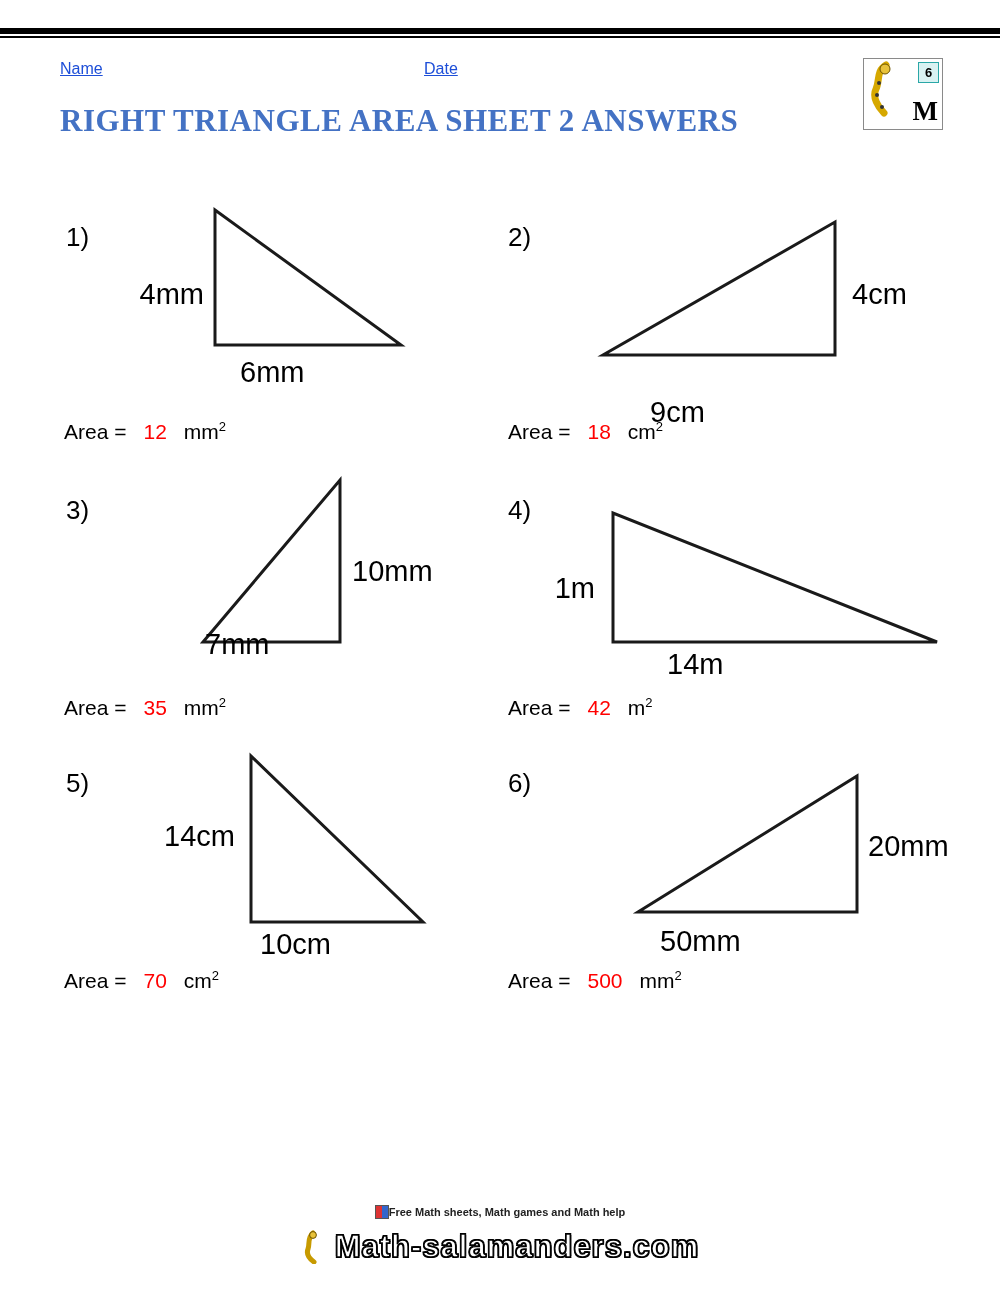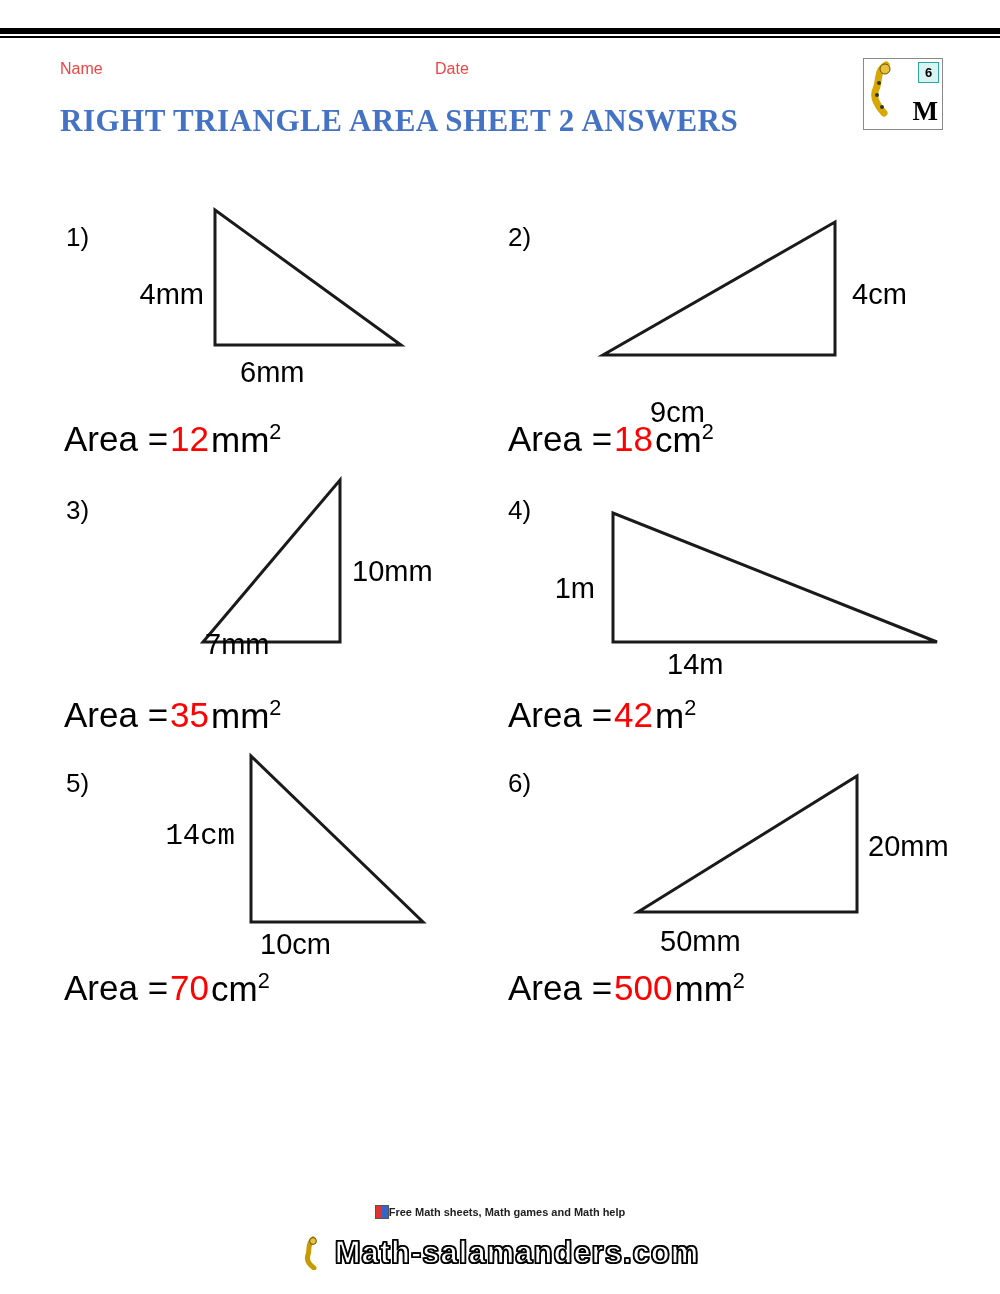--- a/index.html
+++ b/index.html
@@ -10,21 +10,21 @@
     font-family:"Liberation Sans", sans-serif;
     color:#000;
     overflow:hidden;
   }
   .abs { position:absolute; }
 
   
   .rule-thick { left:0; top:28px; width:1000px; height:6px; background:#000; }
   .rule-thin  { left:0; top:36px; width:1000px; height:2px; background:#000; }
 
-  .meta-label { font-size:16px; color:#ef4444; }
+  .meta-label { font-size:16px; color:#1d4ed8;text-decoration:underline; }
 
   .page-title {
     font-family:"Liberation Serif", serif;
     font-size:31px;
     font-weight:700;
     letter-spacing:0.5px;
     color:var(--title-blue,#4472c4);
   }
 
   
@@ -56,43 +56,43 @@
     stroke:#1a1a1a;
     stroke-width:3;
     stroke-linejoin:miter;
   }
 
   .dim-label { font-size:29px; white-space:nowrap; }
   .dim-right { text-align:right; }
   .dim-center { text-align:left; }
 
   .area-line {
-    display:flex; gap:2px; align-items:center;
-    font-size:35px; white-space:nowrap;
+    display:flex; gap:17px; align-items:center;
+    font-size:21px; white-space:nowrap;
   }
   .area-line .ans { color:var(--answer-red,#ff0000); }
   .area-line sup { font-size:0.62em; }
 
   
   .footer {
     left:0; top:1205px; width:1000px;
     display:flex; flex-direction:column; align-items:center;
   }
   .footer-tagline {
     display:flex; align-items:center; 
     font-size:11px; font-weight:700; color:#222;
   }
   .mini-logo {
     width:12px; height:12px; display:inline-block;
     background:
       linear-gradient(90deg, #d33 50%, #36c 50%);
     border:1px solid #555;
   }
   .footer-site {
-    margin-top:16px;
+    margin-top:10px;
     display:flex; align-items:center; gap:8px;
   }
   .footer-site-text {
     font-size:31px; font-weight:700;
     letter-spacing:1px;
     color:#ffffff;
     -webkit-text-stroke:1.4px #000;
     text-shadow:
       -1px -1px 0 #000, 1px -1px 0 #000,
       -1px  1px 0 #000, 1px  1px 0 #000;
@@ -100,21 +100,21 @@
 </style>
 </head>
 <body>
 
 <div id="page">
 
   <div class="abs rule-thick"></div>
   <div class="abs rule-thin"></div>
 
   <div class="abs meta-label" style="left:60px; top:60px;">Name</div>
-  <div class="abs meta-label" style="left:435px; top:60px;">Date</div>
+  <div class="abs meta-label" style="left:424px; top:60px;">Date</div>
 
   <div class="abs page-title" style="left:60px; top:103px;">RIGHT TRIANGLE AREA SHEET 2 ANSWERS</div>
 
   <div class="abs logo-box">
     <svg class="logo-salamander" width="44" height="58" viewBox="0 0 44 58">
       <path d="M20 4 C10 10, 14 20, 10 28 C6 36, 12 46, 18 52" fill="none" stroke="#d6a800" stroke-width="7" stroke-linecap="round"></path>
       <circle cx="19" cy="8" r="5" fill="#e8c23a" stroke="#6b5200" stroke-width="1"></circle>
       <circle cx="13" cy="22" r="2" fill="#333"></circle>
       <circle cx="11" cy="34" r="2" fill="#333"></circle>
       <circle cx="16" cy="46" r="2" fill="#333"></circle>
@@ -168,21 +168,21 @@
   <div class="abs area-line" style="left:508px; top:695px;">
     <span>Area =</span>
     <span class="ans">42</span>
     <span><span>m</span><sup>2</sup></span>
   </div>
 
   <div class="abs prob-number" style="left:66px; top:768px;">5)</div>
   <svg class="abs tri-svg" style="left:243px; top:748px;" width="190" height="182" viewBox="0 0 190 182">
     <polygon points="8,8 8,174 180,174"></polygon>
   </svg>
-  <div class="abs dim-label dim-right" style="left:150px; top:820px; width:85px;font-family:Liberation Mono, monospace;">14cm</div>
+  <div class="abs dim-label dim-right" style="left:150px; top:820px; width:85px;">14cm</div>
   <div class="abs dim-label dim-center" style="left:260px; top:928px; width:150px;">10cm</div>
   <div class="abs area-line" style="left:64px; top:968px;">
     <span>Area =</span>
     <span class="ans">70</span>
     <span><span>cm</span><sup>2</sup></span>
   </div>
 
   <div class="abs prob-number" style="left:508px; top:768px;">6)</div>
   <svg class="abs tri-svg" style="left:630px; top:768px;" width="235" height="152" viewBox="0 0 235 152">
     <polygon points="227,8 227,144 8,144"></polygon>

